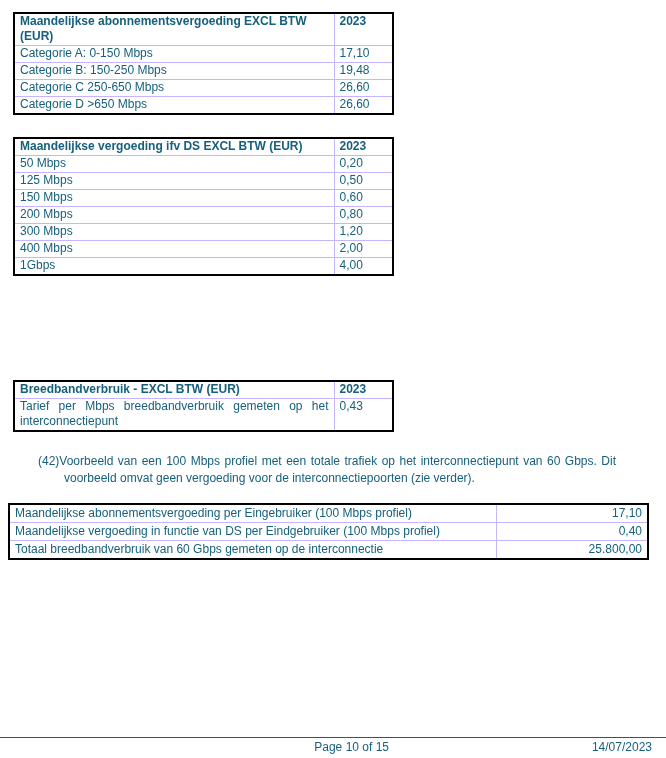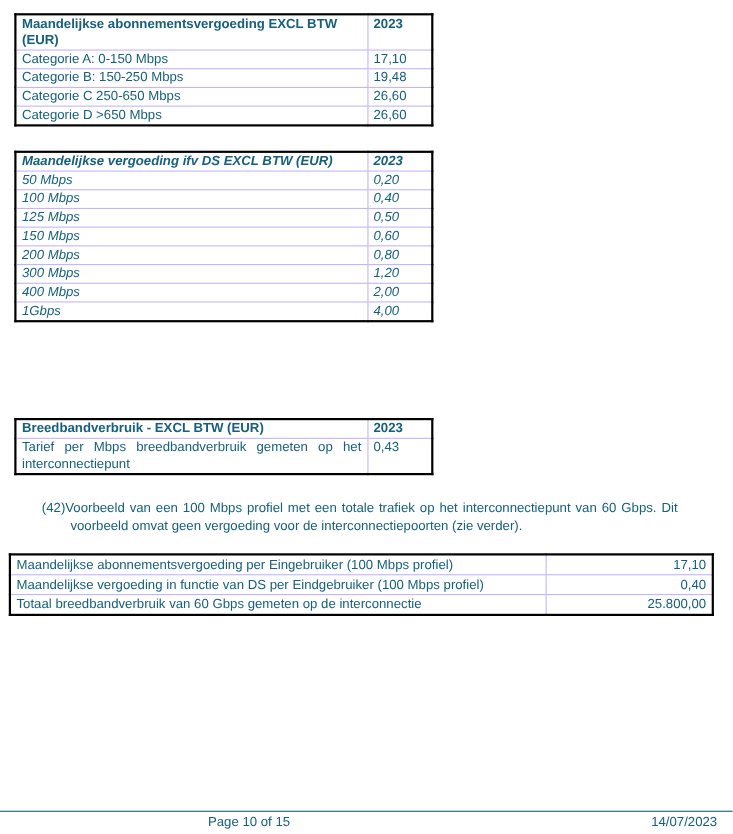--- a/index.html
+++ b/index.html
@@ -22,21 +22,21 @@
     line-height: 15px;
     padding: 0 5px 1px 5px;
     color: #17607D;
     overflow: hidden;
   }
   .doc-table th { font-weight: bold; text-align: left; }
   .just { text-align: justify; }
 
   
   #table-subscription { left: 13px; top: 12px; width: 379px; }
-  #table-ds           { left: 13px; top: 137px; width: 379px; font-style: italic; }
+  #table-ds           { left: 13px; top: 137px; width: 379px; }
   #table-usage        { left: 13px; top: 380px; width: 379px; }
   .col-label { width: 320px; }
   .col-year  { width: 59px; }
 
   
   #table-example { left: 8px; top: 503px; width: 639px; }
   #table-example td, #table-example th { line-height: 16px; }
   .col-ex-label { width: 487px; }
   .col-ex-value { width: 152px; }
   #table-example .unit-head { font-weight: normal; }
@@ -52,21 +52,21 @@
     color: #17607D;
   }
 
   
   .footer-rule {
     position: absolute; left: 0; top: 737px; width: 666px; height: 0;
     border-top: 1px solid #17607D;
   }
   .footer-page {
     position: absolute; left: 189px; top: 740px; width: 200px;
-    text-align: left; font-size: 12px; color: #17607D;
+    text-align: right; font-size: 12px; color: #17607D;
   }
   .footer-date {
     position: absolute; right: 14px; top: 740px; width: 120px;
     text-align: right; font-size: 12px; color: #17607D;
   }
 </style>
 </head>
 <body>
 
 <div>
@@ -106,24 +106,20 @@
         <col class="col-year">
       </colgroup>
     <tbody>
         <tr>
       <th class="just">Maandelijkse vergoeding ifv DS EXCL BTW (EUR)</th>
       <th>2023</th>
     </tr>
     <tr>
       <td>50 Mbps</td>
       <td>0,20</td>
-    </tr>
-    <tr>
-      <td>100 Mbps</td>
-      <td>0,40</td>
     </tr>
     <tr>
       <td>125 Mbps</td>
       <td>0,50</td>
     </tr>
     <tr>
       <td>150 Mbps</td>
       <td>0,60</td>
     </tr>
     <tr>

